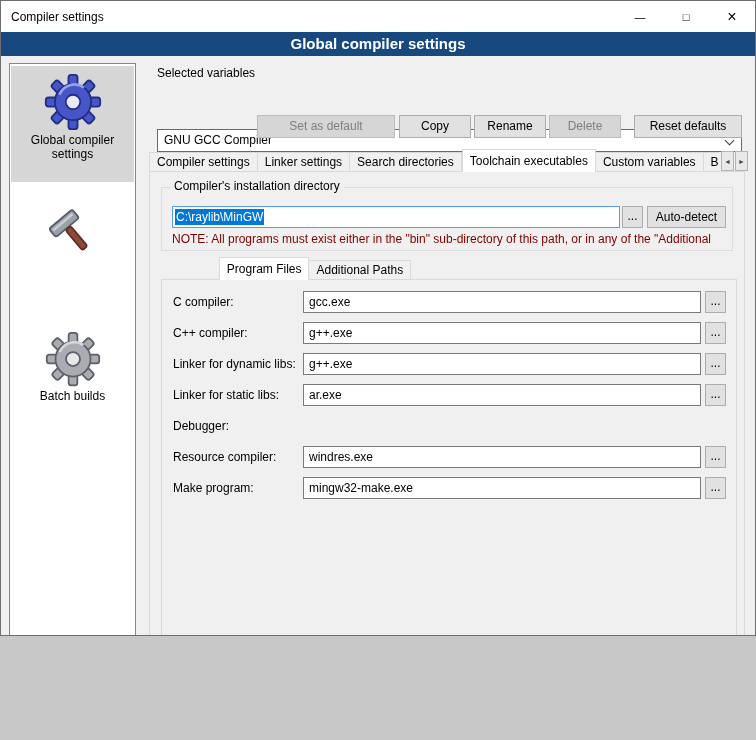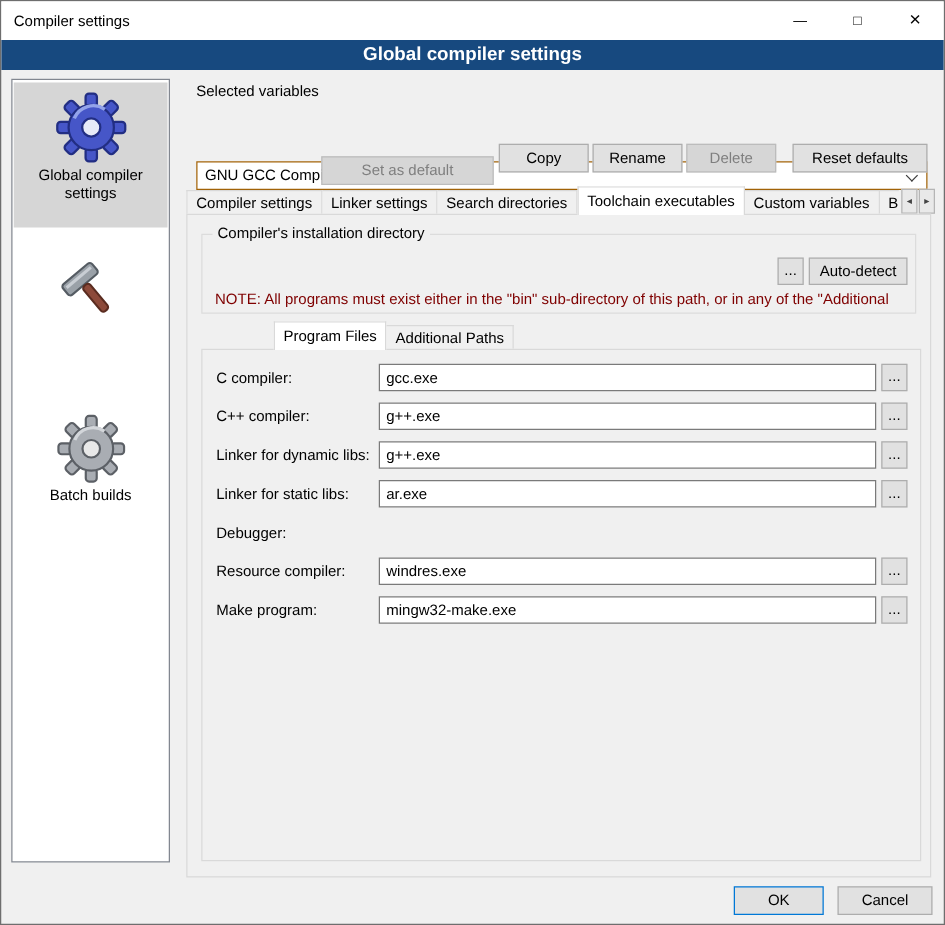--- a/index.html
+++ b/index.html
@@ -1,19 +1,19 @@
 <!DOCTYPE html>
 <html><head>
 <meta charset="utf-8">
 <style>
   * { margin:0; padding:0; box-sizing:border-box; }
   html,body { background:#c8c8c8; }
   body { font-family:"Liberation Sans","DejaVu Sans",sans-serif; font-size:12px; color:#000; }
 
-  .window { position:relative; width:756px; height:740px; background:#f0f0f0;
+  .window { position:relative; width:756px; height:636px; background:#f0f0f0;
             border:1px solid #6e6e6e; overflow:hidden;padding-left:27px; }
 
   
   .titlebar { position:absolute; left:0; top:0; width:754px; height:31px; background:#ffffff;
               display:flex; align-items:center; }
   .titlebar .title { padding-left:10px; font-size:12px; }
   .win-controls { margin-left:auto; display:flex; height:100%; }
   .win-btn { width:46px; height:100%; display:flex; align-items:center; justify-content:center;
              font-size:11px; color:#000; }
   .win-btn.close-btn { font-size:16px; }
@@ -155,41 +155,44 @@
     </div>
   </div>
 
   <div class="static-label" style="left:156px; top:65px;">Selected variables</div>
 
   <div class="combo" style="left:156px; top:84px; width:585px; height:23px;">
     <span>GNU GCC Compiler</span>
     <span class="chev"></span>
   </div>
 
-  <div class="btn disabled" style="left:256px; top:114px; width:138px;margin-top:10px;">Set as default</div>
+  <div class="btn disabled" style="left:256px; top:114px; width:138px;">Set as default</div>
   <div class="btn" style="left:398px; top:114px; width:72px;">Copy</div>
   <div class="btn" style="left:473px; top:114px; width:72px;">Rename</div>
   <div class="btn disabled" style="left:548px; top:114px; width:72px;">Delete</div>
   <div class="btn" style="left:633px; top:114px; width:108px;">Reset defaults</div>
 
   <div class="tabstrip" style="left:148px; top:148px; width:570px; height:23px;">
     <div class="tab">Compiler settings</div>
     <div class="tab">Linker settings</div>
     <div class="tab">Search directories</div>
     <div class="tab active">Toolchain executables</div>
     <div class="tab">Custom variables</div>
     <div class="tab">Build</div>
   </div>
   <div class="tab-scroll" style="left:720px; top:150px;">◄</div>
   <div class="tab-scroll" style="left:734px; top:150px;">►</div>
 
   <div class="panel" style="left:148px; top:170px; width:596px; height:531px;"></div>
 
   <div class="groupbox" style="left:160px; top:186px; width:572px; height:64px;">
     <div class="group-label">Compiler's installation directory</div>
+    <div class="install-input" style="left:10px; top:18px; width:448px;">
+      <span class="sel-text">C:\raylib\MinGW</span>
+    </div>
     <div class="btn" style="left:460px; top:18px; width:21px; height:22px; line-height:18px;">...</div>
     <div class="btn" style="left:485px; top:18px; width:79px; height:22px; line-height:20px;">Auto-detect</div>
     <div class="note" style="left:10px; top:44px; width:558px;">NOTE: All programs must exist either in the "bin" sub-directory of this path, or in any of the "Additional</div>
   </div>
 
   <div class="tabstrip" style="left:164px; top:256px; width:300px; height:23px;justify-content:center;">
     <div class="tab active">Program Files</div>
     <div class="tab">Additional Paths</div>
   </div>
 

